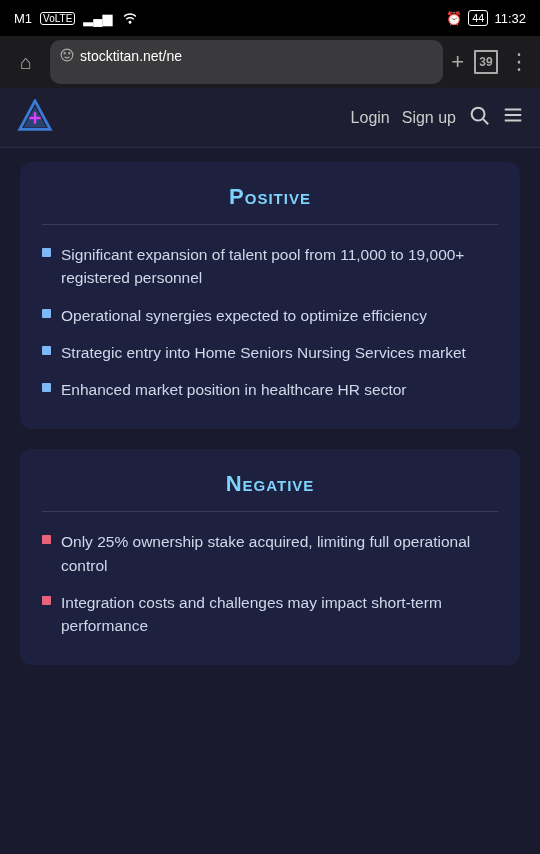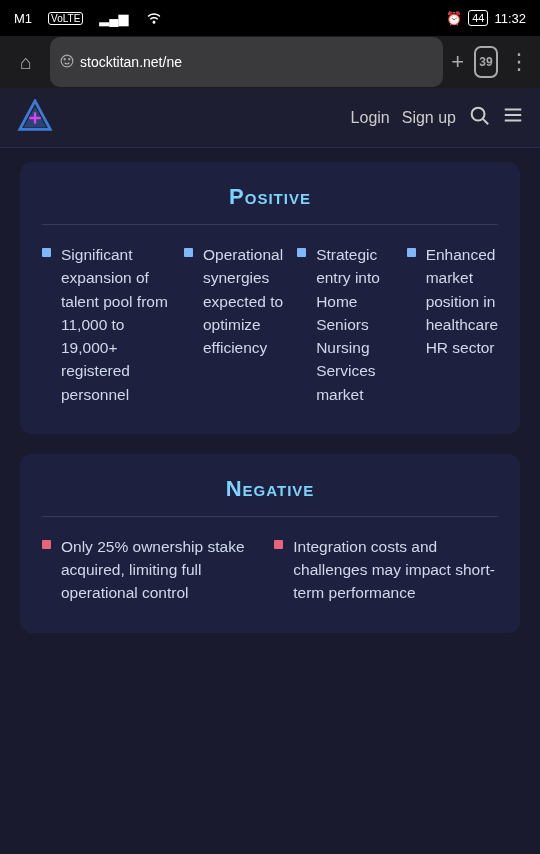--- a/index.html
+++ b/index.html
@@ -18,21 +18,21 @@
       background: #000;
       color: #fff;
       height: 36px;
       display: flex;
       align-items: center;
       justify-content: space-between;
       padding: 0 14px;
       font-size: 13px;
       font-weight: 500;
     }
-    .status-left { display: flex; align-items: center; gap: 16px; }
+    .status-left { display: flex; align-items: center; gap: 8px; }
     .status-right { display: flex; align-items: center; gap: 6px; }
 
     
     .browser-bar {
       background: #1c1c1e;
       height: 52px;
       display: flex;
       align-items: center;
       padding: 0 10px;
       gap: 8px;
@@ -41,40 +41,39 @@
       color: #aaa;
       font-size: 20px;
       width: 32px;
       text-align: center;
       cursor: pointer;
     }
     .browser-address-bar {
       flex: 1;
       background: #3a3a3c;
       border-radius: 10px;
-      height: 50px;
-      display: flex;
-      align-items: center;
-      padding: 0 10px;
+      height: 44px;
+      display: flex;
+      padding: 8px 10px;
       gap: 6px;
       color: #fff;
       font-size: 14px;
       overflow: hidden;
     }
     .browser-address-icon { color: #aaa; font-size: 13px; }
     .browser-address-text { color: #fff; font-size: 14px; white-space: nowrap; overflow: hidden; }
     .browser-actions { display: flex; align-items: center; gap: 10px; }
     .browser-tab-count {
       border: 2px solid #aaa;
-      border-radius: 7px;
+      border-radius: 1px;
       color: #aaa;
       font-size: 12px;
       font-weight: 700;
       width: 24px;
-      height: 32px;
+      height: 24px;
       display: flex;
       align-items: center;
       justify-content: center;
     }
     .browser-plus, .browser-more {
       color: #aaa;
       font-size: 22px;
       cursor: pointer;
     }
 
@@ -156,21 +155,21 @@
     .card-divider {
       border: none;
       border-top: 1.5px solid #3a3a5c;
       margin-bottom: 18px;
     }
 
     .bullet-list {
       list-style: none;
       padding: 0;
       display: flex;
-      flex-direction: row;
+      flex-direction: column;
       gap: 14px;
     }
     .bullet-item {
       display: flex;
       align-items: flex-start;
       gap: 10px;
       font-size: 15.5px;
       line-height: 1.5;
       color: #d0d8e8;
     }

